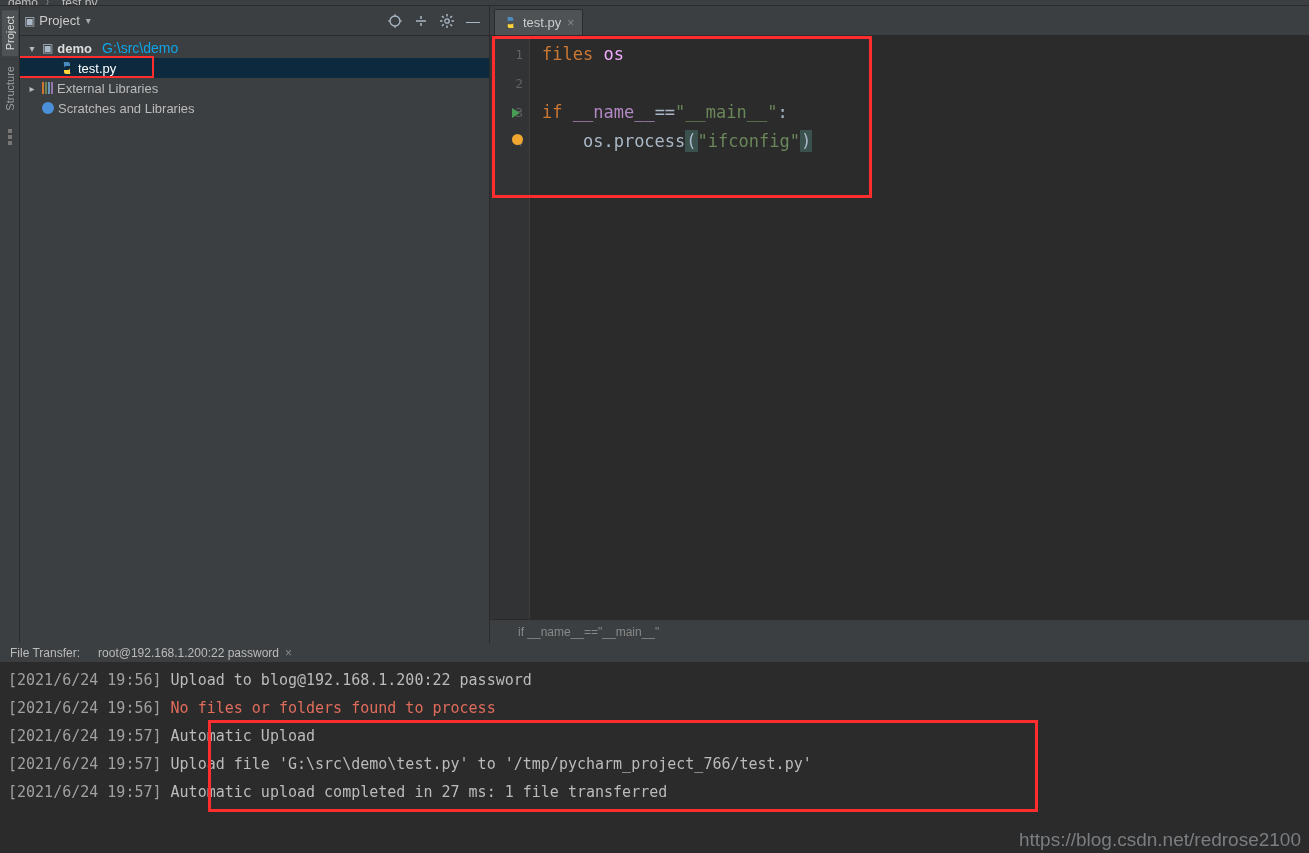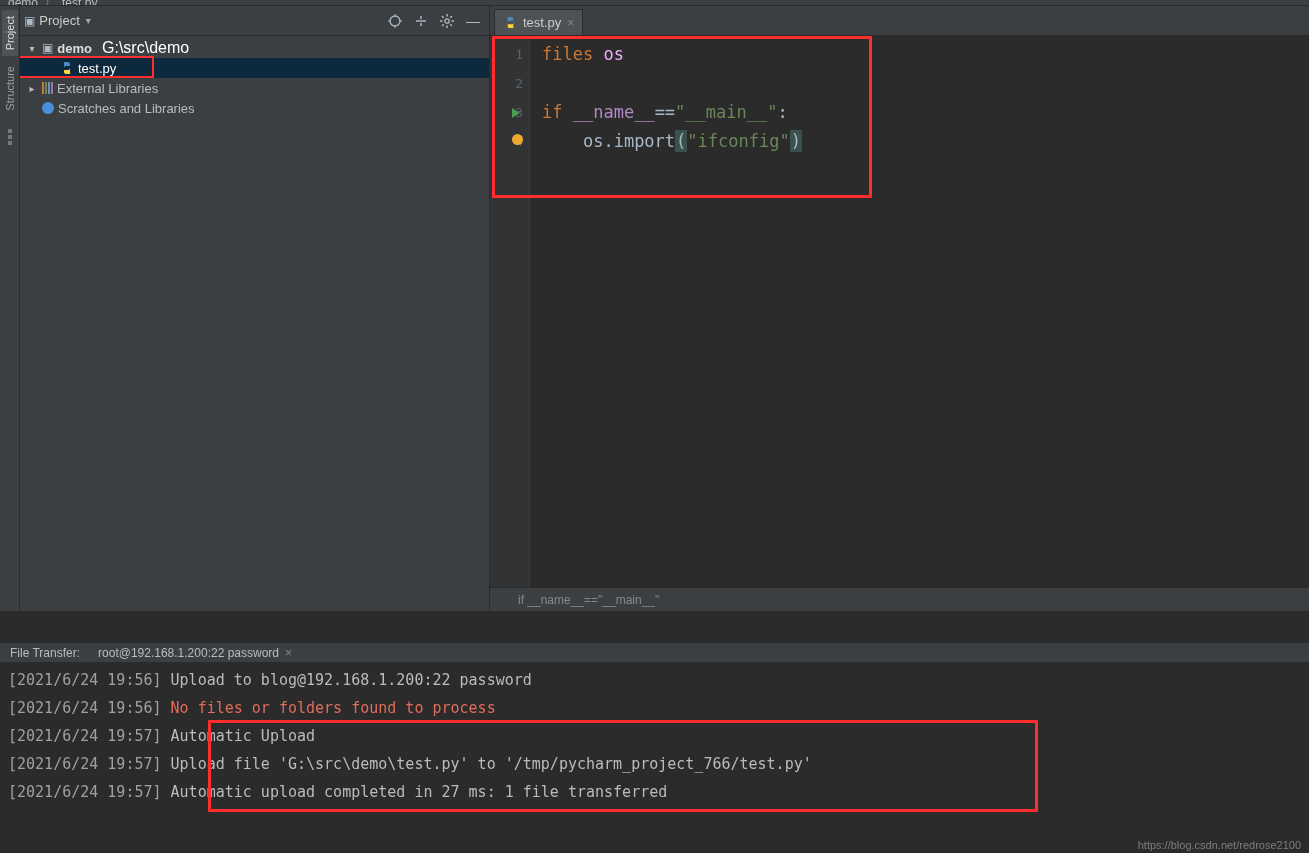--- a/index.html
+++ b/index.html
@@ -94,21 +94,21 @@
   .tree-row.sel {
     background:#0d293e;
     color:#fff;
     position:relative;
   }
   .tree-row .expander {
     width:12px;text-align:center;color:#bbbbbb;font-size:10px;
   }
   .tree-row .spacer-ind { display:inline-block; }
   .tree-row .fname { }
-  .tree-row .hint { color:#ffffff; margin-left:6px; font-size:16px;}
+  .tree-row .hint { color:#0ea5e9; margin-left:6px; font-size:14px;}
   .py-icon {
     width:14px;height:14px;display:inline-flex;align-items:center;justify-content:center;
   }
   .lib-icon {
     display:inline-flex; gap:1px;
   }
   .lib-icon i{ width:2px;height:12px; background:#cc7832;}
   .lib-icon i:nth-child(2){background:#6a8759;}
   .lib-icon i:nth-child(3){background:#6897bb;}
   .lib-icon i:nth-child(4){background:#9876aa;}
@@ -207,21 +207,20 @@
     color:#888; font-size:12px;
   }
 
   
   .bottom-panel{
     height:210px;
     background:#2b2b2b;
     border-top:1px solid #3c3f41;
     display:flex; flex-direction:column;
     position:relative;
-    margin-top:32px;
   }
   .bp-header{
     height:24px; background:#3c3f41;
     display:flex; align-items:center;
     padding-left:10px; gap:12px;
     color:#bbb; font-size:12px;
   }
   .bp-subtab{
     display:flex;align-items:flex-start;gap:6px;
     padding:2px 6px;
@@ -241,21 +240,21 @@
   .log-err{ color:#e06c5c;}
   .red-box-log{
     position:absolute;
     left:208px; top:58px;
     width:830px; height:92px;
     border:3px solid #ff2d2d;
     pointer-events:none;
   }
   .watermark{
     position:absolute; right:8px; bottom:2px;
-    color:#7a7e82; font-size:11px;
+    color:#7a7e82; font-size:19px;
     font-family:Arial,sans-serif;
   }
   svg{display:block;}
 </style>
 </head>
 <body>
 
 <div class="topbar">
   <span>demo</span>
   <span>〉</span>
@@ -378,21 +377,21 @@
             <span class="run-tri"></span>
           </div>
         <div class="gline">
             <span>4</span>
             <span class="bulb"></span>
           </div>
       </div>
       <div class="code"><span class="kw">files</span><span class="mod"> os</span>
 
 <span class="kw">if</span> <span class="dunder">__name__</span><span>==</span><span class="str">"__main__"</span><span>:</span>
-<span>    </span><span>os.import</span><span class="paren-hl">(</span><span class="str">"ifconfig"</span><span class="paren-hl">)</span></div>
+<span>    </span><span>os.process</span><span class="paren-hl">(</span><span class="str">"ifconfig"</span><span class="paren-hl">)</span></div>
     </div>
     <div class="breadcrumb-bar">
       <span>if __name__=="__main__"</span>
     </div>
   </div>
 </div>
 
 <div class="bottom-panel">
   <div class="bp-header">
     <span>File Transfer:</span>

